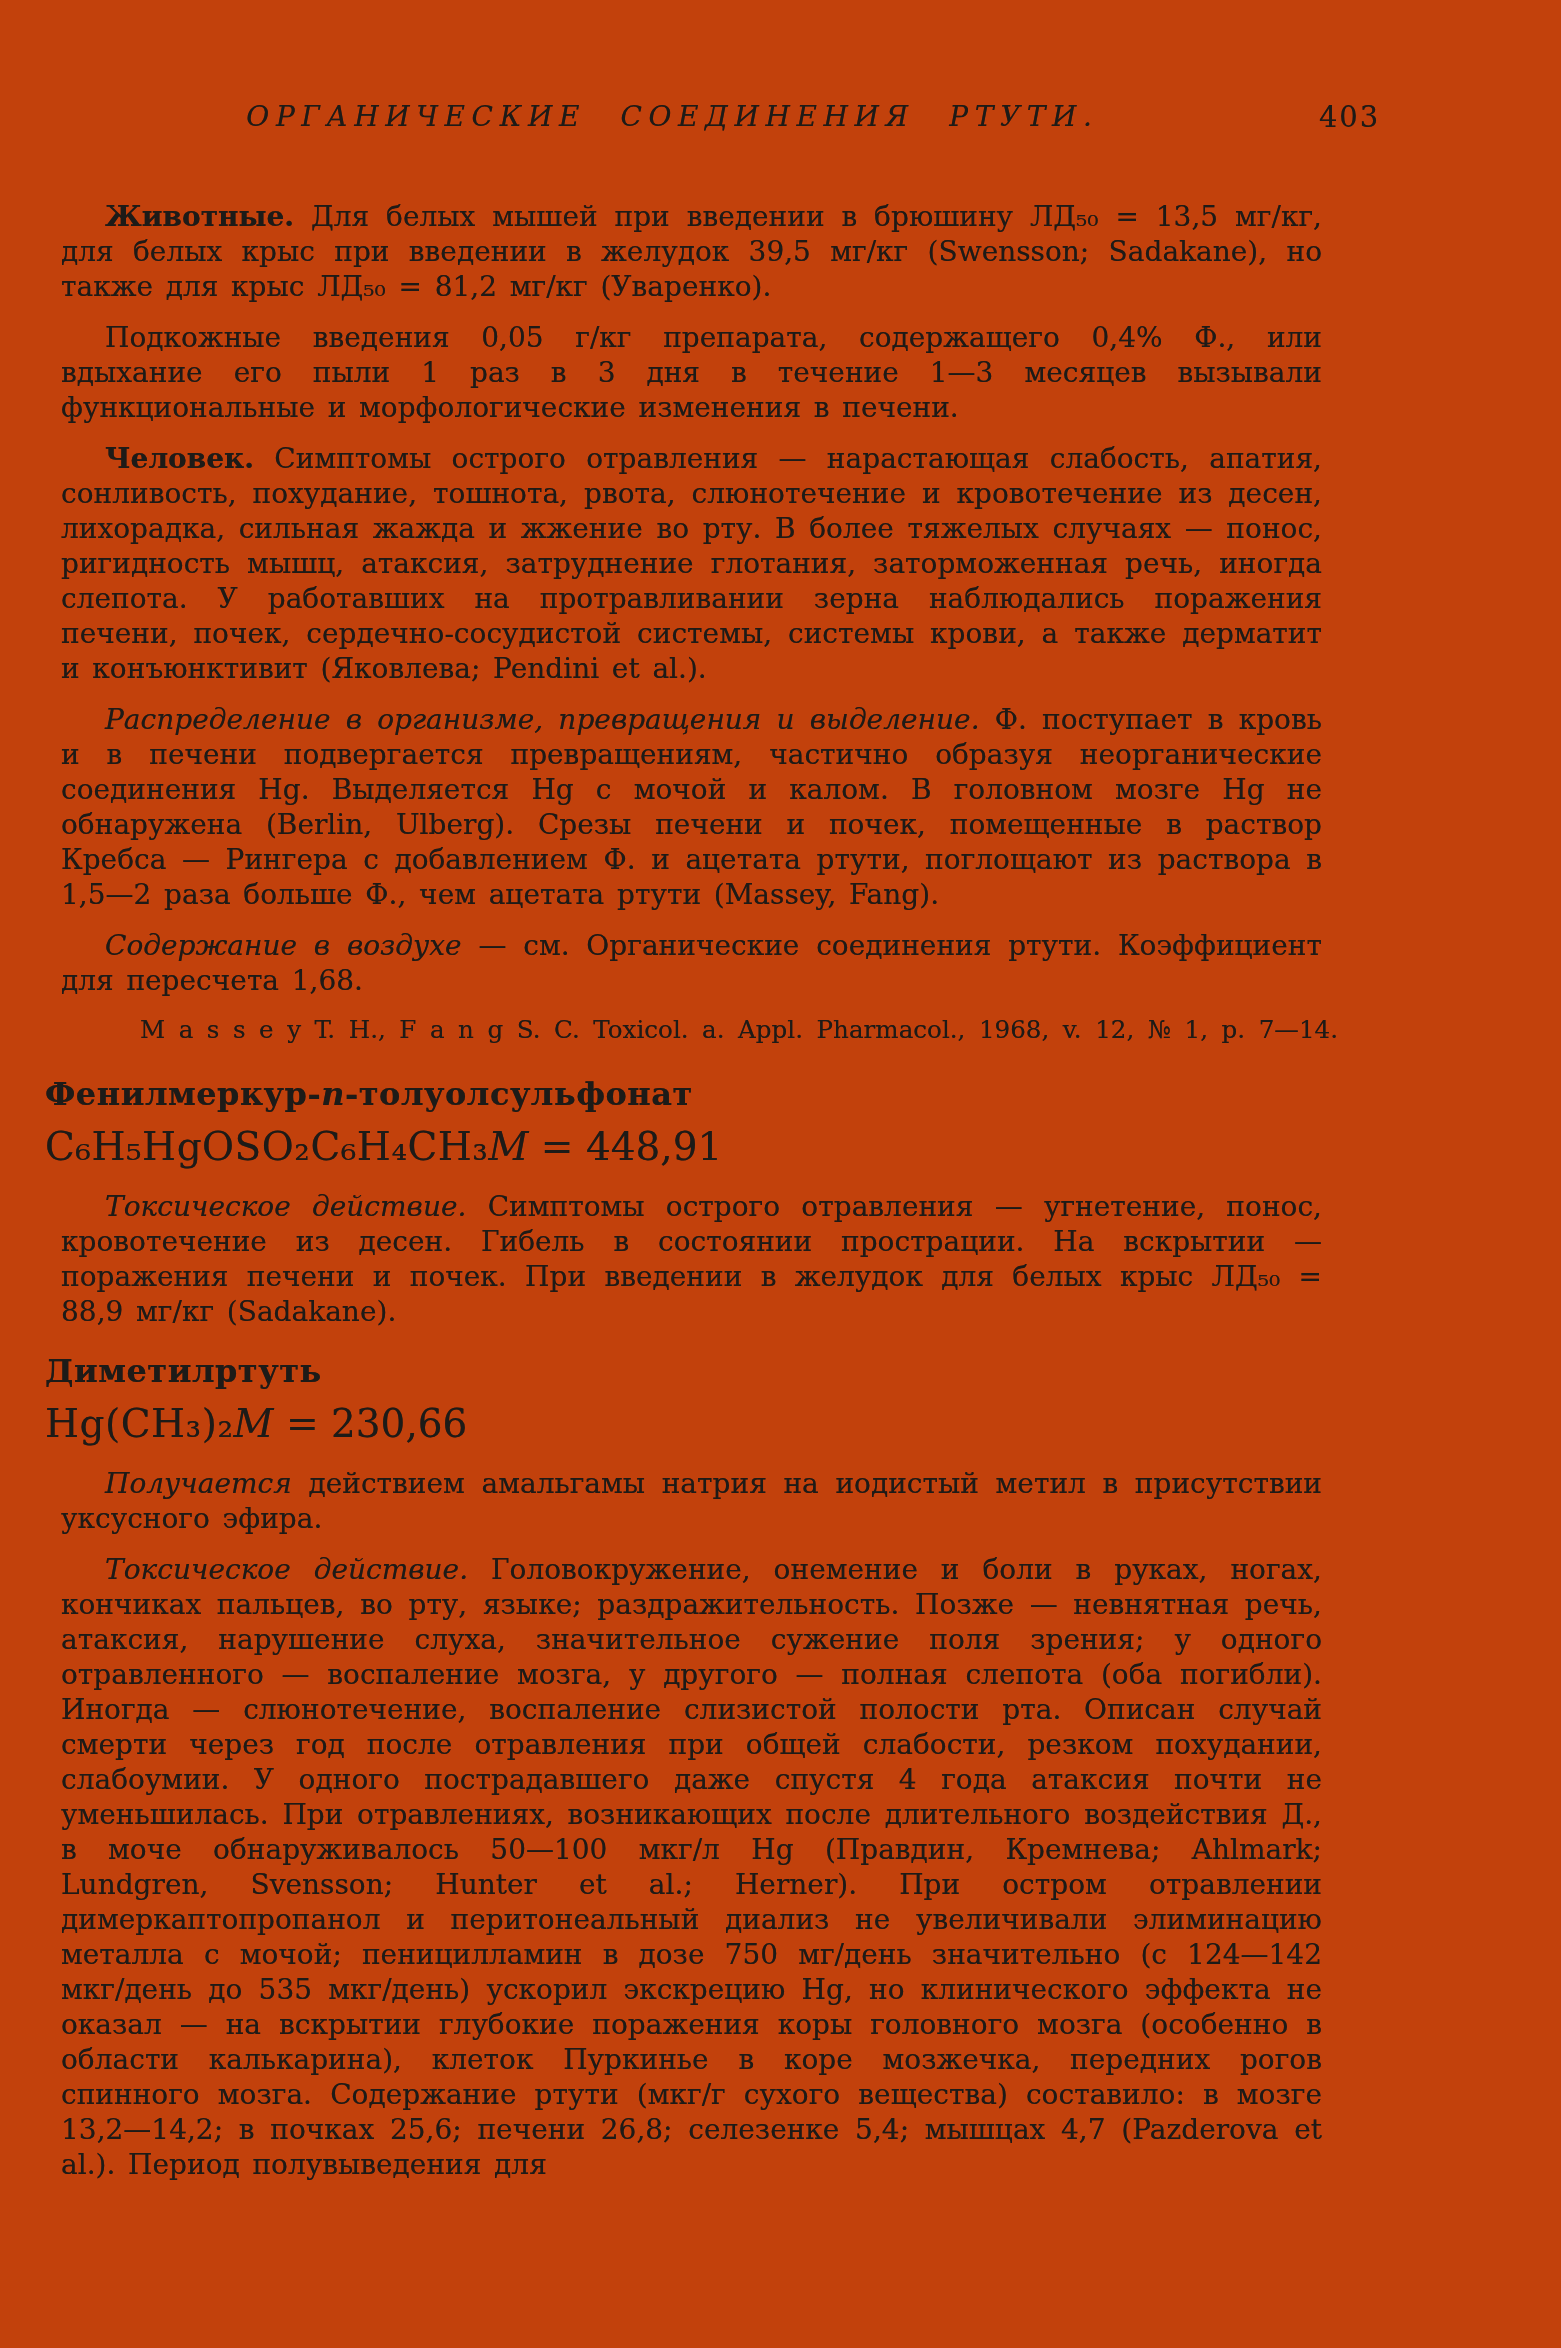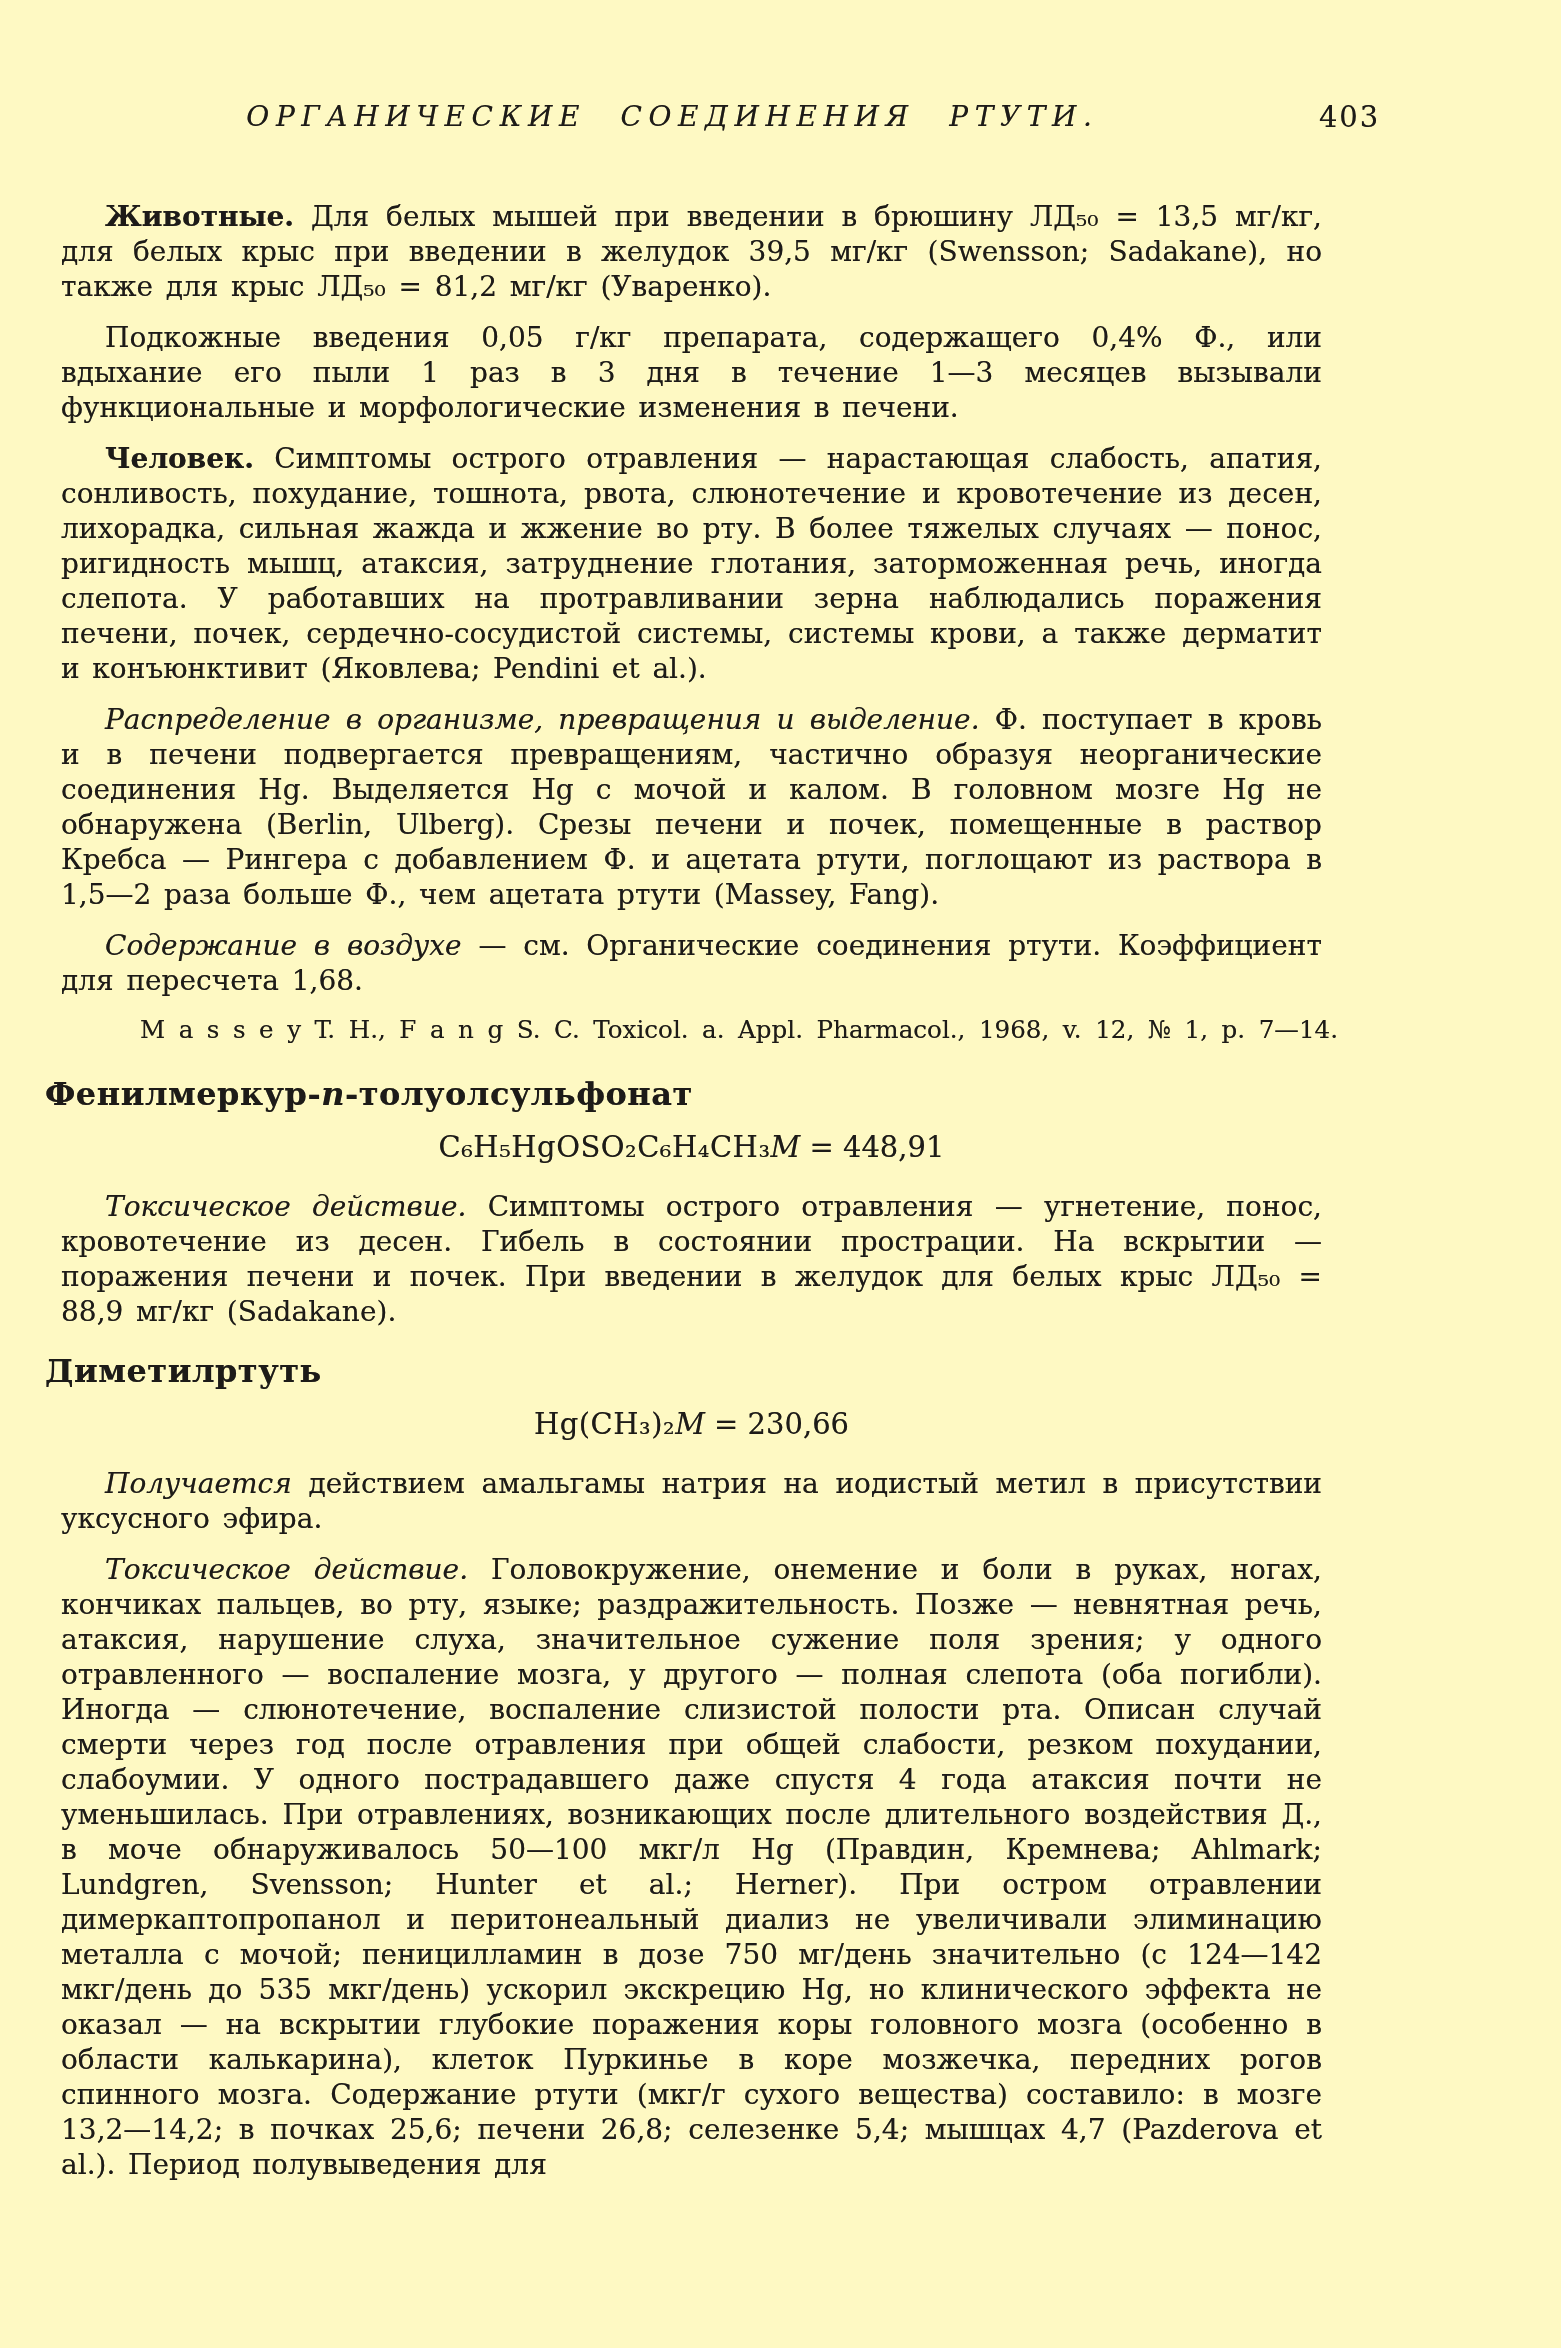--- a/index.html
+++ b/index.html
@@ -1,19 +1,19 @@
 <!DOCTYPE html>
 <html style="font-size:15px"><head>
 <meta charset="utf-8">
 <style>
   html,body{margin:0;padding:0;background:#e9e6df;}
   .page{
     position:relative;
     width:1561px;height:2349px;
-    background:#fef9c3;
+    background:#c2410c;
     color:#1d1b18;
     font-family:"DejaVu Serif",serif;
     overflow:hidden;
     box-sizing:border-box;
     text-shadow:0 0 0.6px rgba(20,18,15,.55);
   }
   .content{position:absolute;left:45px;top:0;width:1293px;}
 
   
   .page-header{position:relative;margin-top:100px;height:44px;font-size:28px;}
@@ -40,22 +40,22 @@
   }
 
   .compound-heading{
     margin:21px 0 7.6px;text-align:left;
     font-size:32px;font-weight:bold;letter-spacing:0.5px;
     line-height:42px;
   }
   .compound-heading .em{font-style:italic;}
 
   .formula-row{
-    display:flex;justify-content:center;align-items:baseline;
-    font-size:29px;line-height:38px;margin:13.2px 0 23px;
+    display:flex;justify-content:flex-start;align-items:baseline;
+    font-size:39px;line-height:38px;margin:13.2px 0 23px;
   }
   .formula{letter-spacing:0.5px;}
   .mass .sym{font-style:italic;}
   .section-block{margin-top:5.7px;}
 </style>
 </head>
 <body>
 
 <div class="page">
   <div class="content">

